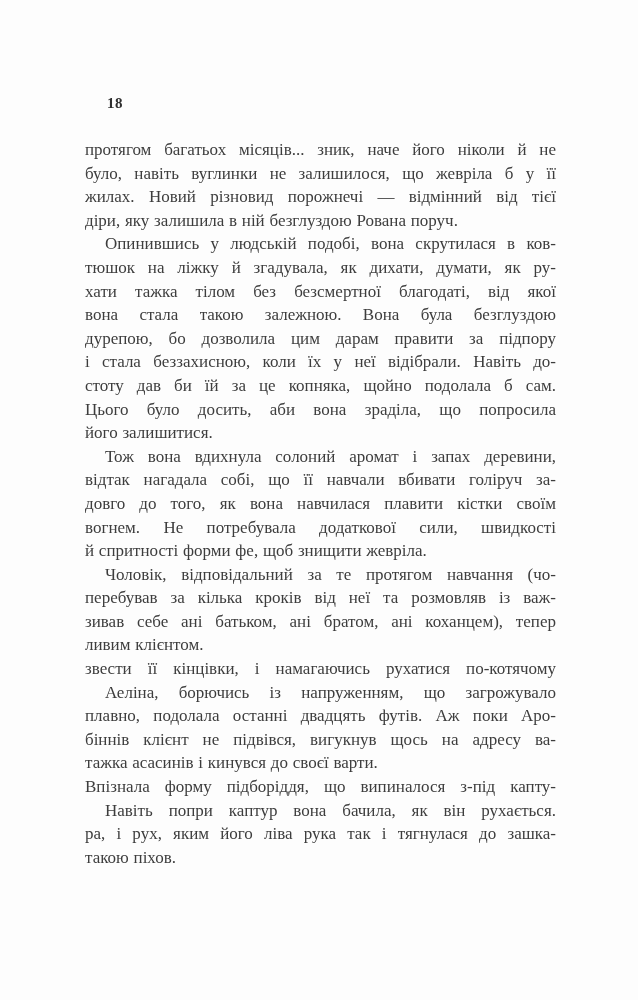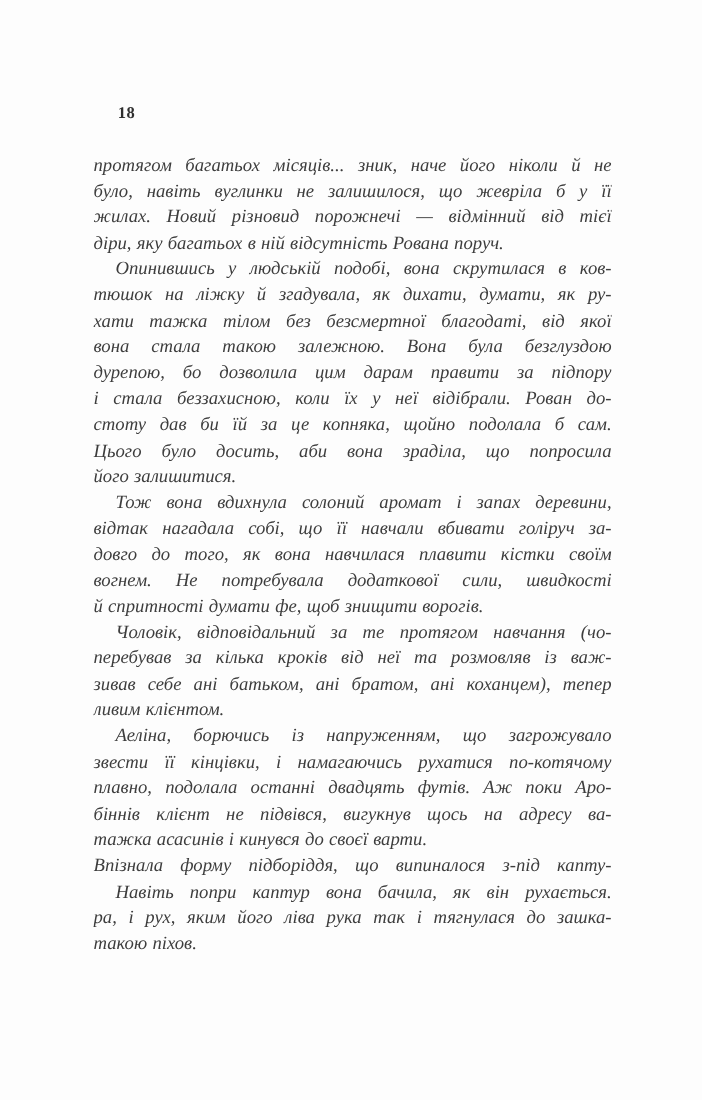--- a/index.html
+++ b/index.html
@@ -29,21 +29,20 @@
     letter-spacing: 0.5px;
   }
   .text-block {
     position: absolute;
     left: 85px;
     top: 138px;
     width: 471px;
     font-size: 17px;
     line-height: 23.6px;
     color: var(--ink, #3d3d3d);
-    font-style: italic;
   }
   .paragraph {
     margin: 0;
     padding: 0;
   }
   .line {
     height: 23.6px;
     overflow: hidden;
     text-align: justify;
     text-align-last: justify;
@@ -59,49 +58,49 @@
 </head>
 <body>
 
 <div class="page">
   <div class="page-number">18</div>
   <div class="text-block" id="text-block">
       <div class="paragraph">
         <div class="line">протягом багатьох місяців... зник, наче його ніколи й не</div>
         <div class="line">було, навіть вуглинки не залишилося, що жевріла б у її</div>
         <div class="line">жилах. Новий різновид порожнечі — відмінний від тієї</div>
-        <div class="line last">діри, яку багатьох в ній відсутність Рована поруч.</div>
+        <div class="line last">діри, яку залишила в ній безглуздою Рована поруч.</div>
       </div>
       <div class="paragraph">
         <div class="line indent">Опинившись у людській подобі, вона скрутилася в ков-</div>
         <div class="line">тюшок на ліжку й згадувала, як дихати, думати, як ру-</div>
         <div class="line">хати тажка тілом без безсмертної благодаті, від якої</div>
         <div class="line">вона стала такою залежною. Вона була безглуздою</div>
         <div class="line">дурепою, бо дозволила цим дарам правити за підпору</div>
-        <div class="line">і стала беззахисною, коли їх у неї відібрали. Рован до-</div>
+        <div class="line">і стала беззахисною, коли їх у неї відібрали. Навіть до-</div>
         <div class="line">стоту дав би їй за це копняка, щойно подолала б сам.</div>
         <div class="line">Цього було досить, аби вона зраділа, що попросила</div>
         <div class="line last">його залишитися.</div>
       </div>
       <div class="paragraph">
         <div class="line indent">Тож вона вдихнула солоний аромат і запах деревини,</div>
         <div class="line">відтак нагадала собі, що її навчали вбивати голіруч за-</div>
         <div class="line">довго до того, як вона навчилася плавити кістки своїм</div>
         <div class="line">вогнем. Не потребувала додаткової сили, швидкості</div>
-        <div class="line last">й спритності думати фе, щоб знищити ворогів.</div>
+        <div class="line last">й спритності форми фе, щоб знищити жевріла.</div>
       </div>
       <div class="paragraph">
         <div class="line indent">Чоловік, відповідальний за те протягом навчання (чо-</div>
         <div class="line">перебував за кілька кроків від неї та розмовляв із важ-</div>
         <div class="line">зивав себе ані батьком, ані братом, ані коханцем), тепер</div>
         <div class="line last">ливим клієнтом.</div>
       </div>
       <div class="paragraph">
+        <div class="line">звести її кінцівки, і намагаючись рухатися по-котячому</div>
         <div class="line indent">Аеліна, борючись із напруженням, що загрожувало</div>
-        <div class="line">звести її кінцівки, і намагаючись рухатися по-котячому</div>
         <div class="line">плавно, подолала останні двадцять футів. Аж поки Аро-</div>
         <div class="line">біннів клієнт не підвівся, вигукнув щось на адресу ва-</div>
         <div class="line last">тажка асасинів і кинувся до своєї варти.</div>
       </div>
       <div class="paragraph">
         <div class="line">Впізнала форму підборіддя, що випиналося з-під капту-</div>
         <div class="line indent">Навіть попри каптур вона бачила, як він рухається.</div>
         <div class="line">ра, і рух, яким його ліва рука так і тягнулася до зашка-</div>
         <div class="line last">такою піхов.</div>
       </div>

